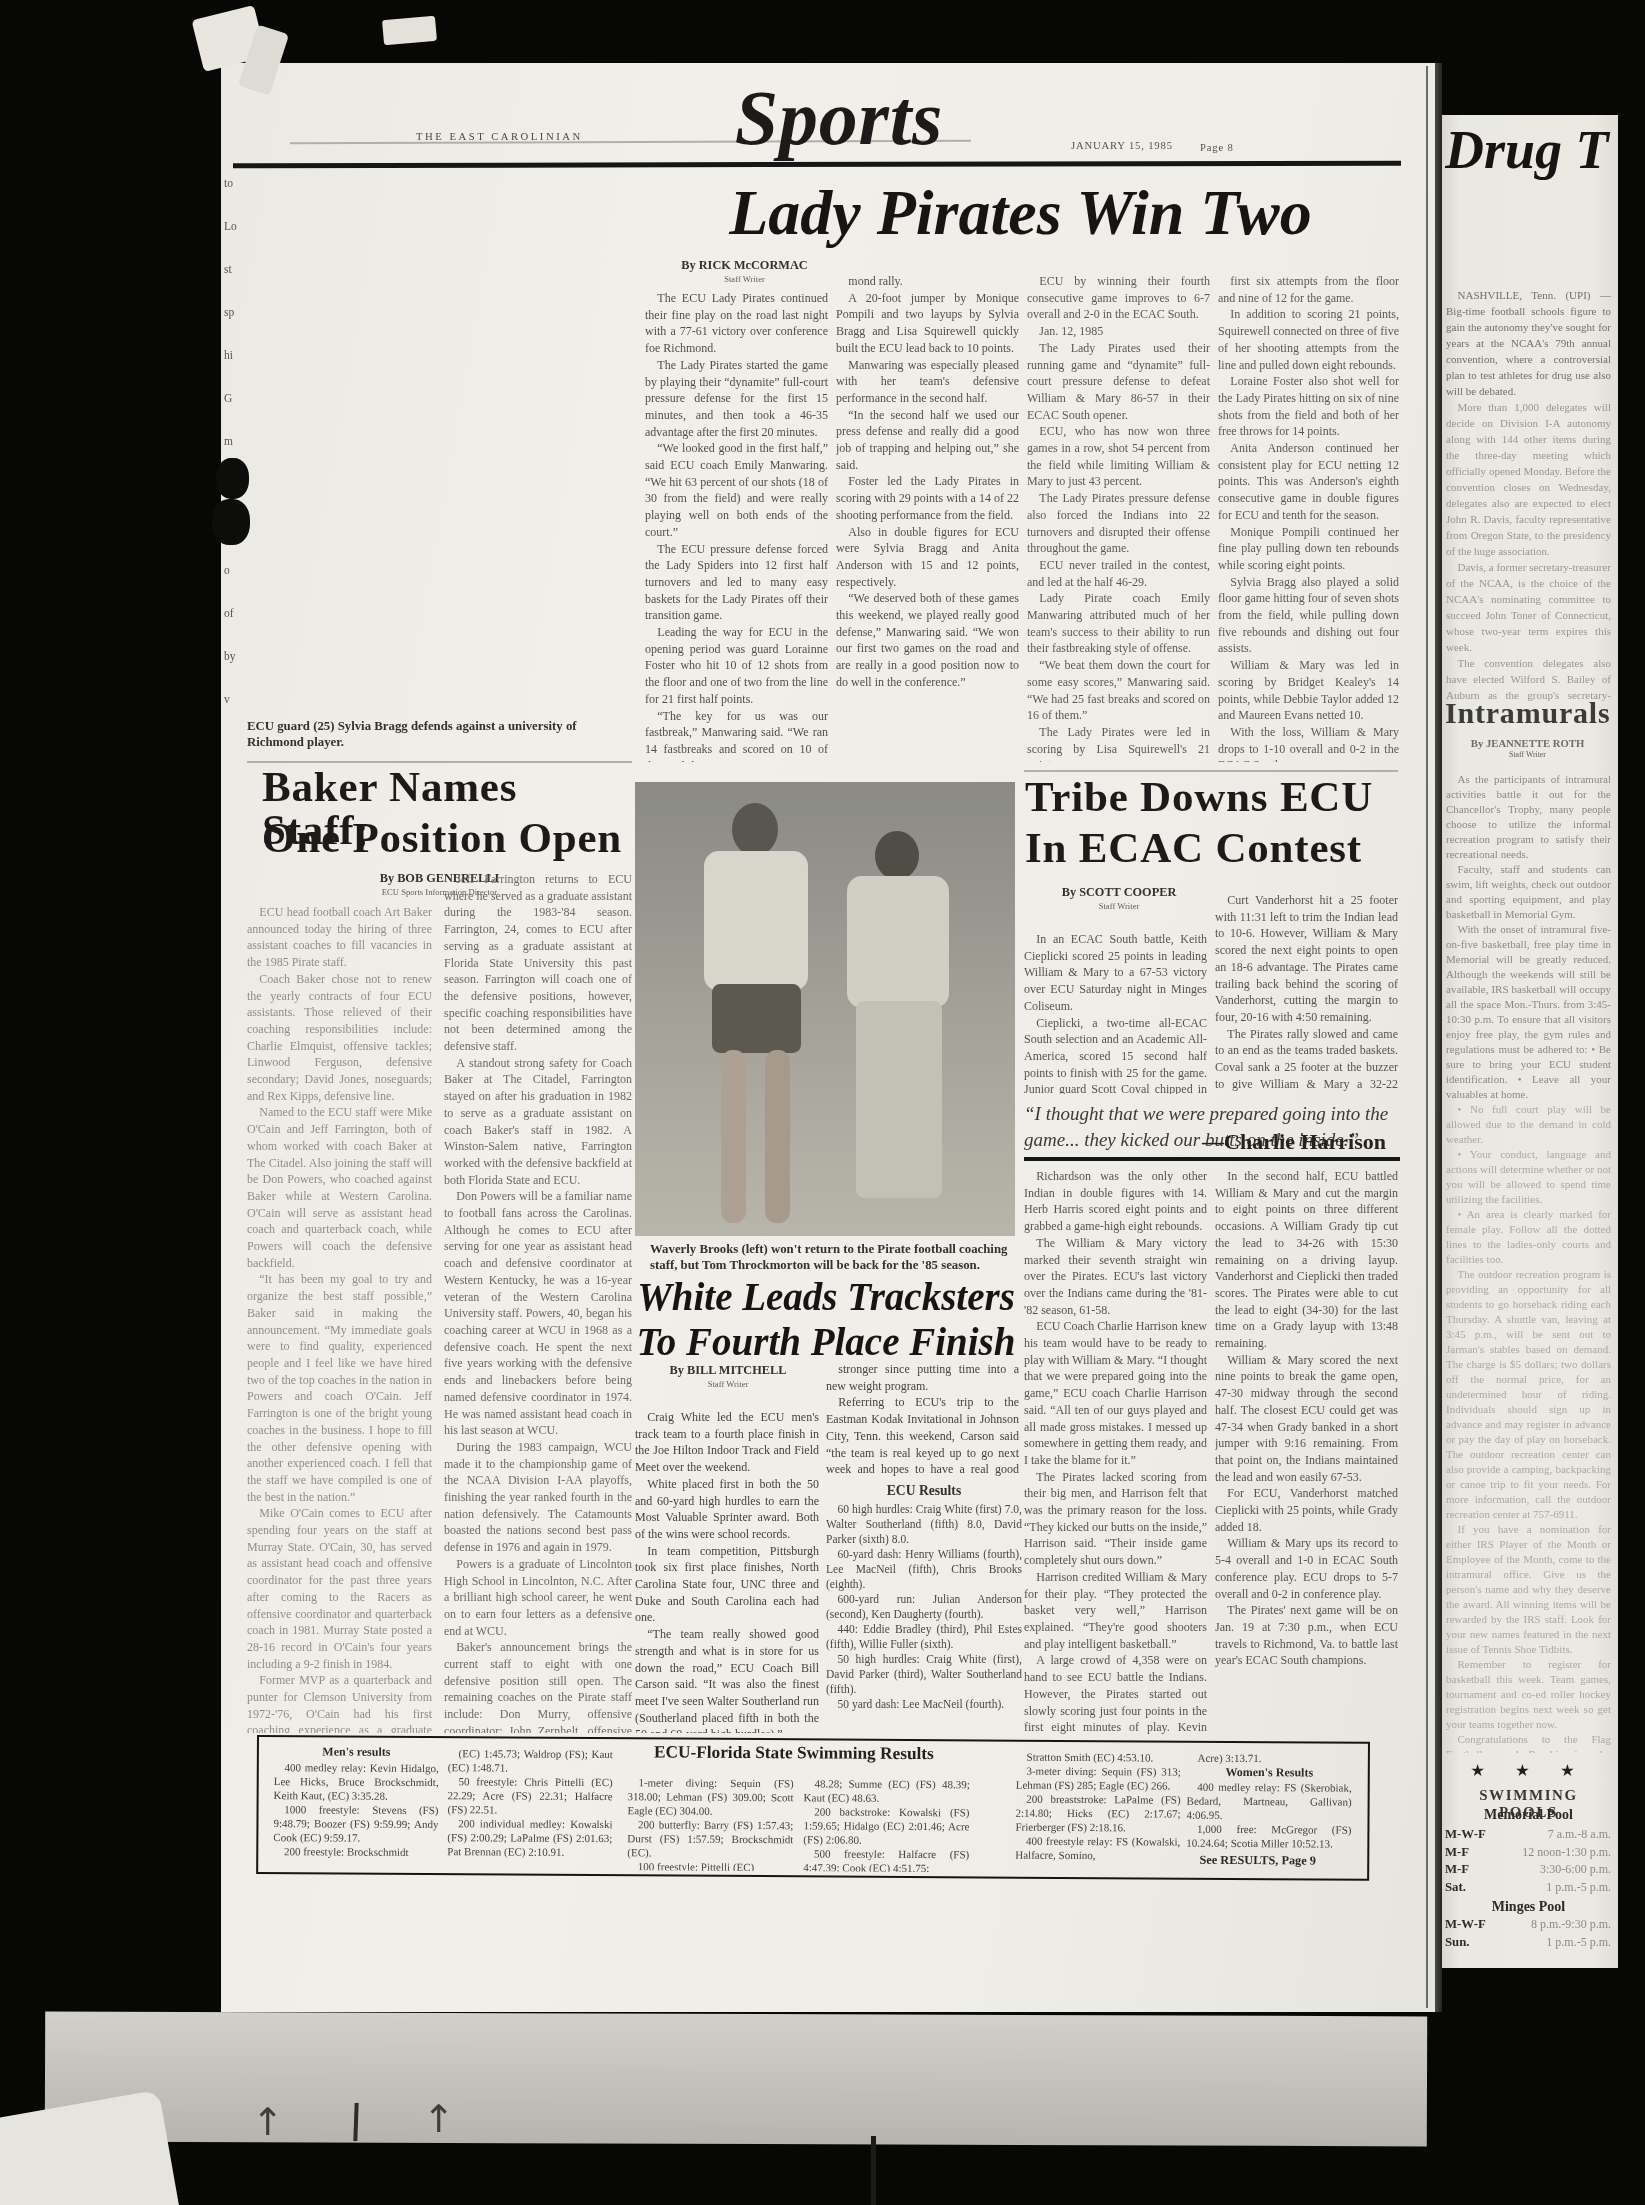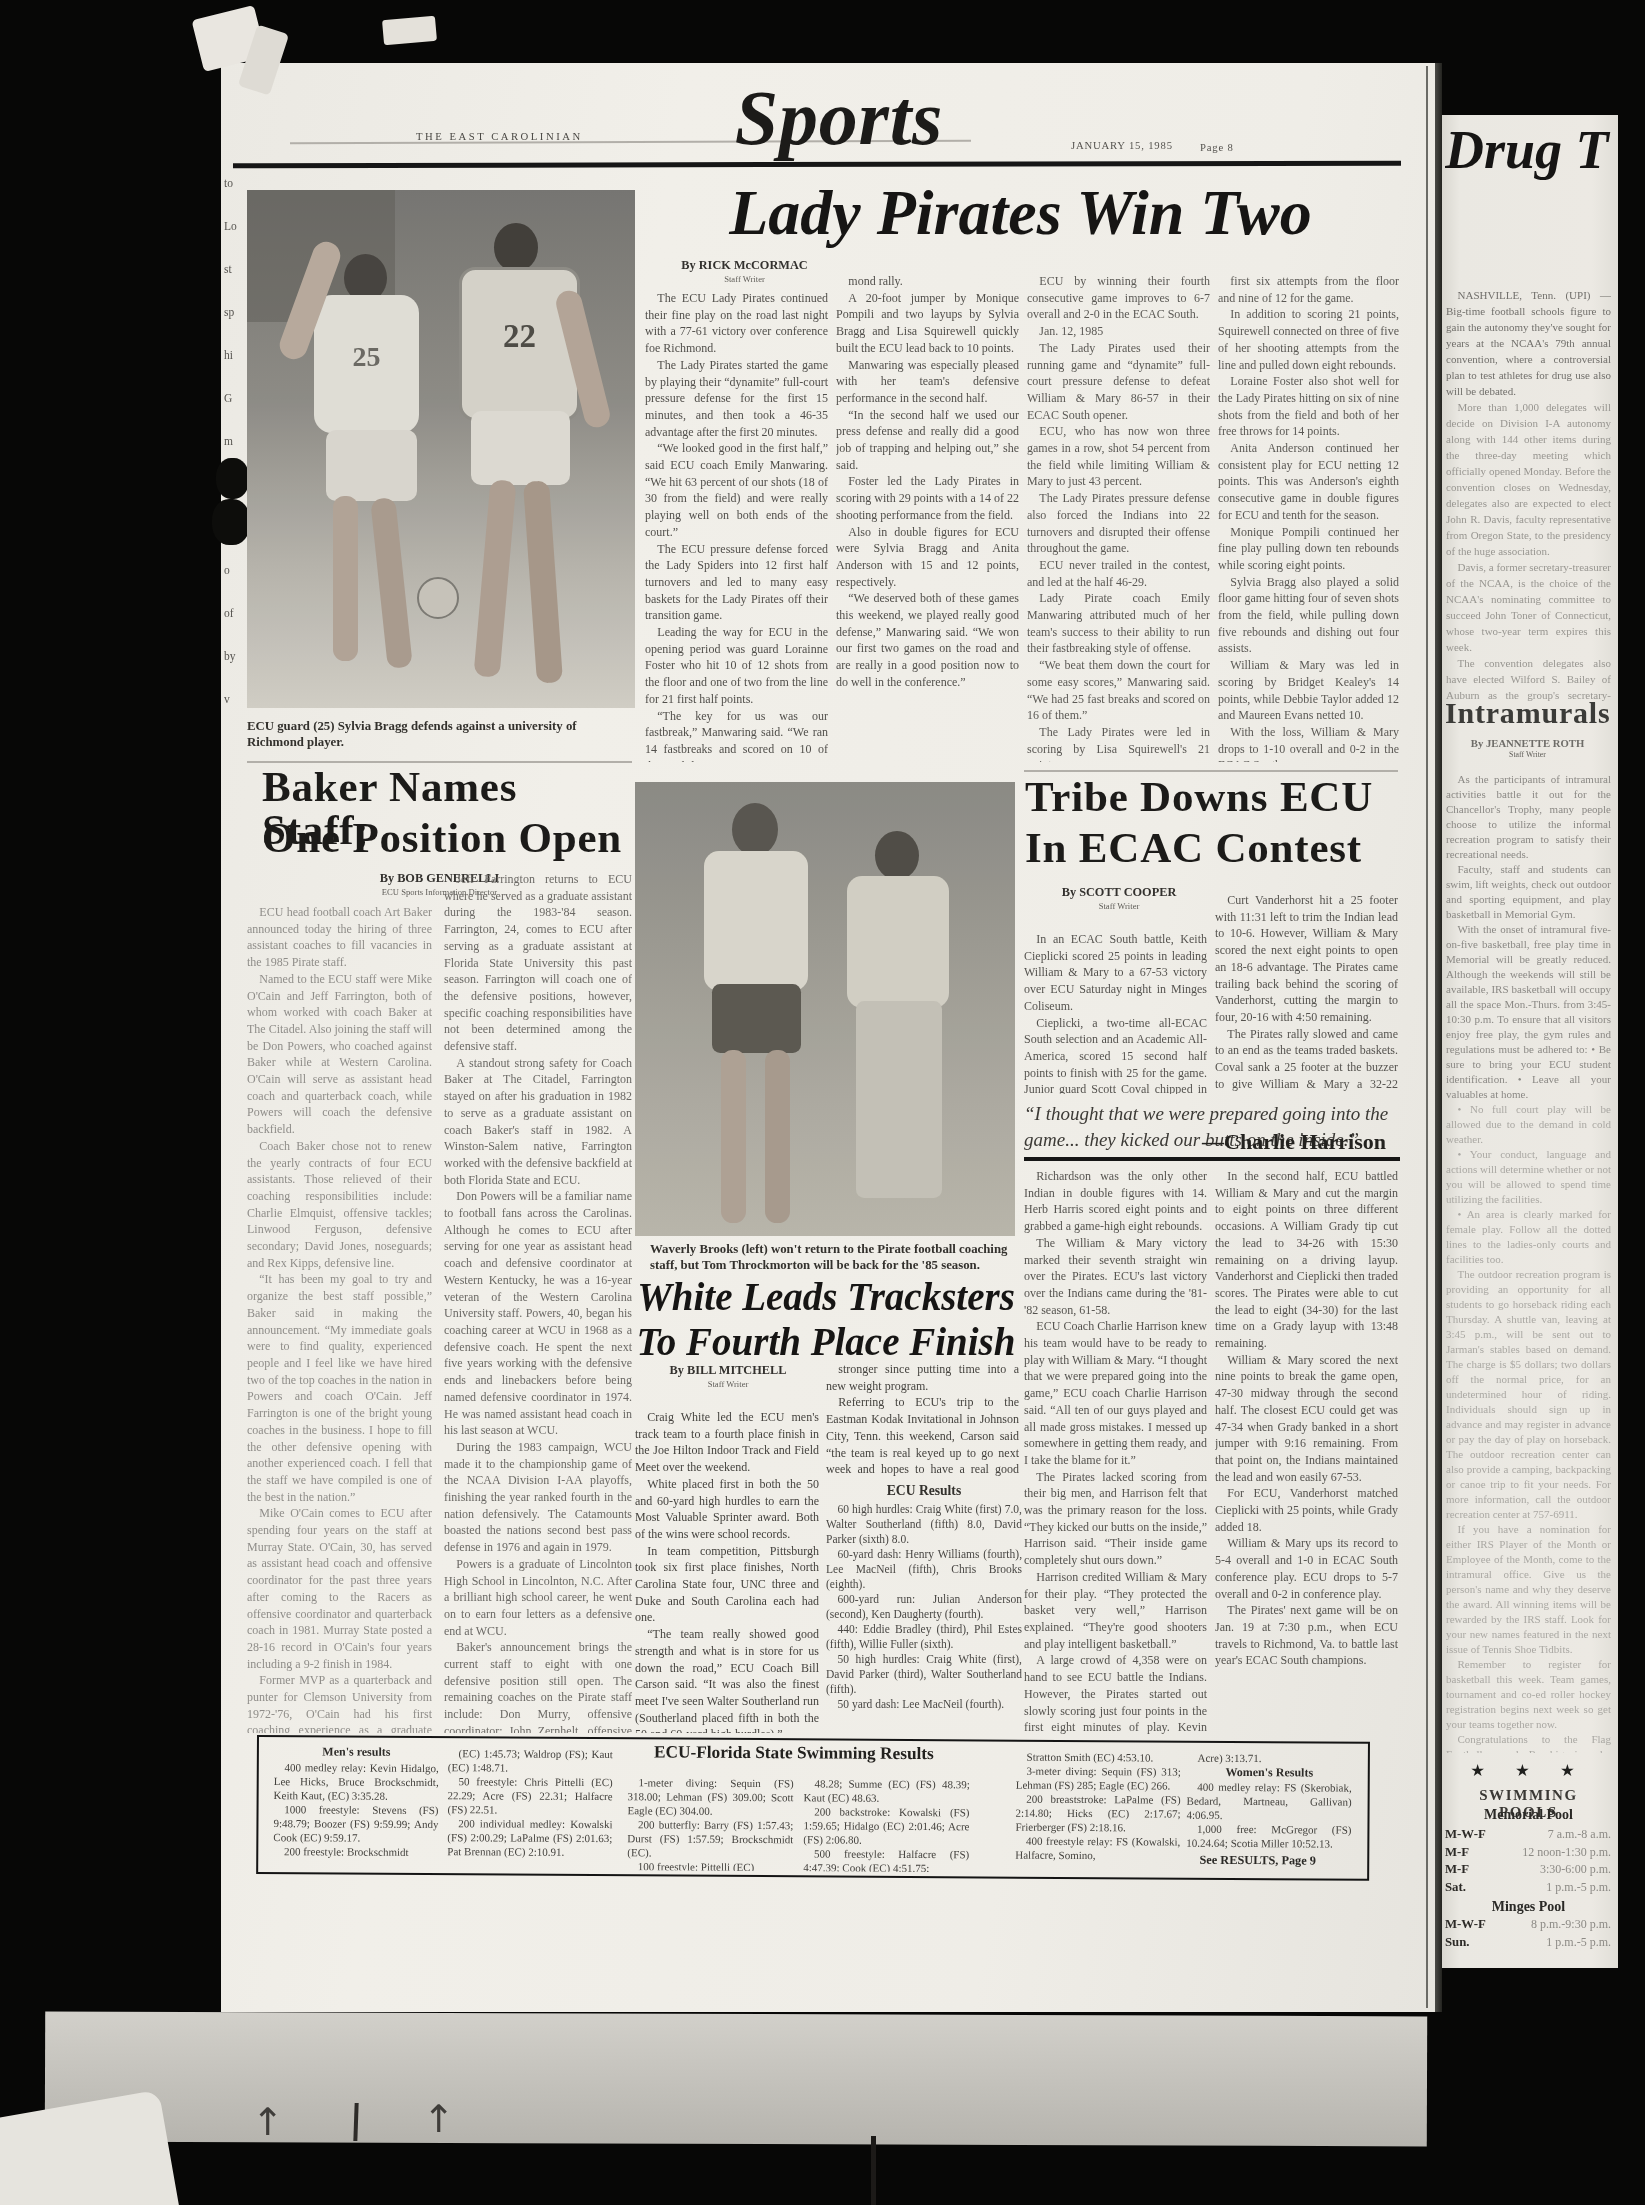--- a/index.html
+++ b/index.html
@@ -90,36 +90,20 @@
   <div class="abs issue-meta" style="left:1071px;top:139px;">JANUARY 15, 1985</div>
   <div class="abs issue-meta" style="left:1200px;top:141px;">Page 8</div>
   <div class="abs rule" style="left:233px;top:162px;width:1168px;height:5px;transform:rotate(-0.12deg);"></div>
 
   <div class="abs headline-italic center" style="left:638px;top:179px;width:765px;font-size:64px;line-height:1.05;">Lady Pirates Win Two</div>
   <div class="abs center" style="left:662px;top:258px;width:165px;">
     <div class="byline-name">By RICK McCORMAC</div>
     <div class="byline-role">Staff Writer</div>
   </div>
 
-  <div class="abs photo" style="left:247px;top:190px;width:388px;height:518px;background:linear-gradient(180deg,#767571 0%,#8d8b85 40%,#b7b4ac 72%,#d3d0c7 100%);">
-    <div class="fig" style="left:0;top:0;width:148px;height:132px;background:#5e5c58;opacity:.55;border-radius:0 0 25px 0;"></div>
-    <div class="fig" style="left:97px;top:64px;width:43px;height:48px;background:#45423d;border-radius:50%;"></div>
-    <div class="fig" style="left:67px;top:105px;width:105px;height:138px;background:#e3e1d9;border-radius:18px;color:#6a6862;font-weight:bold;font-size:28px;text-align:center;line-height:123px;">25</div>
-    <div class="fig" style="left:49px;top:49px;width:28px;height:123px;background:#b9ab9d;border-radius:15px;transform:rotate(20deg);"></div>
-    <div class="fig" style="left:79px;top:240px;width:91px;height:71px;background:#dcd9d0;border-radius:10px;"></div>
-    <div class="fig" style="left:86px;top:306px;width:25px;height:165px;background:#b3a497;border-radius:11.5px;"></div>
-    <div class="fig" style="left:132px;top:308px;width:25px;height:170px;background:#ab9c8f;border-radius:11.5px;transform:rotate(-6deg);"></div>
-    <div class="fig" style="left:247px;top:33px;width:44px;height:49px;background:#3f3c37;border-radius:50%;"></div>
-    <div class="fig" style="left:212px;top:77px;width:115px;height:148px;background:#d7d4cb;border:3.3px solid #8f8d86;border-radius:16.5px;color:#4c4a44;font-weight:bold;font-size:33px;text-align:center;line-height:132px;">22</div>
-    <div class="fig" style="left:323px;top:99px;width:26px;height:140px;background:#b5a698;border-radius:13px;transform:rotate(-14deg);"></div>
-    <div class="fig" style="left:224px;top:221px;width:99px;height:74px;background:#e0ddd4;border-radius:10px;"></div>
-    <div class="fig" style="left:235px;top:290px;width:26px;height:197px;background:#af9f92;border-radius:11.5px;transform:rotate(5deg);"></div>
-    <div class="fig" style="left:283px;top:291px;width:26px;height:202px;background:#a89889;border-radius:11.5px;transform:rotate(-4deg);"></div>
-    <div class="fig" style="left:170px;top:387px;width:38px;height:38px;background:#c9c5bb;border:2.5px solid #7c7a73;border-radius:50%;"></div>
-  </div>
   <div class="abs caption" style="left:247px;top:718px;width:388px;">ECU guard (25) Sylvia Bragg defends against a university of Richmond player.</div>
 
   <div class="abs col bodytext ink-a" style="left:645px;top:290px;width:183px;height:472px;">
       <p>The ECU Lady Pirates continued their fine play on the road last night with a 77-61 victory over conference foe Richmond.</p>
       <p>The Lady Pirates started the game by playing their “dynamite” full-court pressure defense for the first 15 minutes, and then took a 46-35 advantage after the first 20 minutes.</p>
       <p>“We looked good in the first half,” said ECU coach Emily Manwaring. “We hit 63 percent of our shots (18 of 30 from the field) and were really playing well on both ends of the court.”</p>
       <p>The ECU pressure defense forced the Lady Spiders into 12 first half turnovers and led to many easy baskets for the Lady Pirates off their transition game.</p>
       <p>Leading the way for ECU in the opening period was guard Lorainne Foster who hit 10 of 12 shots from the floor and one of two from the line for 21 first half points.</p>
       <p>“The key for us was our fastbreak,” Manwaring said. “We ran 14 fastbreaks and scored on 10 of them while committing no turnovers. About half of Lorainne Foster's points came on the end of our fastbreak.”</p>
     </div>
@@ -156,22 +140,22 @@
 
   <div class="abs hairline" style="left:247px;top:761px;width:385px;height:1.6px;"></div>
   <div class="abs headline-roman" style="left:262px;top:765px;width:372px;font-size:43px;line-height:1.0;">Baker Names Staff;</div>
   <div class="abs headline-roman" style="left:262px;top:816px;width:372px;font-size:43px;line-height:1.0;">One Position Open</div>
   <div class="abs center" style="left:341px;top:871px;width:197px;">
     <div class="byline-name">By BOB GENERELLI</div>
     <div class="byline-role">ECU Sports Information Director</div>
   </div>
   <div class="abs col bodytext ink-faint" style="left:247px;top:904px;width:185px;height:829px;">
       <p>ECU head football coach Art Baker announced today the hiring of three assistant coaches to fill vacancies in the 1985 Pirate staff.</p>
+      <p>Coach Baker chose not to renew the yearly contracts of four ECU assistants. Those relieved of their coaching responsibilities include: Charlie Elmquist, offensive tackles; Linwood Ferguson, defensive secondary; David Jones, noseguards; and Rex Kipps, defensive line.</p>
       <p>Named to the ECU staff were Mike O'Cain and Jeff Farrington, both of whom worked with coach Baker at The Citadel. Also joining the staff will be Don Powers, who coached against Baker while at Western Carolina. O'Cain will serve as assistant head coach and quarterback coach, while Powers will coach the defensive backfield.</p>
-      <p>Coach Baker chose not to renew the yearly contracts of four ECU assistants. Those relieved of their coaching responsibilities include: Charlie Elmquist, offensive tackles; Linwood Ferguson, defensive secondary; David Jones, noseguards; and Rex Kipps, defensive line.</p>
       <p>“It has been my goal to try and organize the best staff possible,” Baker said in making the announcement. “My immediate goals were to find quality, experienced people and I feel like we have hired two of the top coaches in the nation in Powers and coach O'Cain. Jeff Farrington is one of the bright young coaches in the business. I hope to fill the other defensive opening with another experienced coach. I fell that the staff we have compiled is one of the best in the nation.”</p>
       <p>Mike O'Cain comes to ECU after spending four years on the staff at Murray State. O'Cain, 30, has served as assistant head coach and offensive coordinator for the past three years after coming to the Racers as offensive coordinator and quarterback coach in 1981. Murray State posted a 28-16 record in O'Cain's four years including a 9-2 finish in 1984.</p>
       <p>Former MVP as a quarterback and punter for Clemson University from 1972-'76, O'Cain had his first coaching experience as a graduate assistant with the Tigers in 1977. He then served as offensive back coach for Baker at The Citadel from 1978 until his move to Murray State in 1981.</p>
     </div>
   <div class="abs col bodytext ink-c" style="left:444px;top:871px;width:188px;height:862px;">
       <p>Jeff Farrington returns to ECU where he served as a graduate assistant during the 1983-'84 season. Farrington, 24, comes to ECU after serving as a graduate assistant at Florida State University this past season. Farrington will coach one of the defensive positions, however, specific coaching responsibilities have not been determined among the defensive staff.</p>
       <p>A standout strong safety for Coach Baker at The Citadel, Farrington stayed on after his graduation in 1982 to serve as a graduate assistant on coach Baker's staff in 1982. A Winston-Salem native, Farrington worked with the defensive backfield at both Florida State and ECU.</p>
       <p>Don Powers will be a familiar name to football fans across the Carolinas. Although he comes to ECU after serving for one year as assistant head coach and defensive coordinator at Western Kentucky, he was a 16-year veteran of the Western Carolina University staff. Powers, 40, began his coaching career at WCU in 1968 as a defensive coach. He spent the next five years working with the defensive ends and linebackers before being named defensive coordinator in 1974. He was named assistant head coach in his last season at WCU.</p>
       <p>During the 1983 campaign, WCU made it to the championship game of the NCAA Division I-AA playoffs, finishing the year ranked fourth in the nation defensively. The Catamounts boasted the nations second best pass defense in 1976 and again in 1979.</p>
       <p>Powers is a graduate of Lincolnton High School in Lincolnton, N.C. After a brilliant high school career, he went on to earn four letters as a defensive end at WCU.</p>

